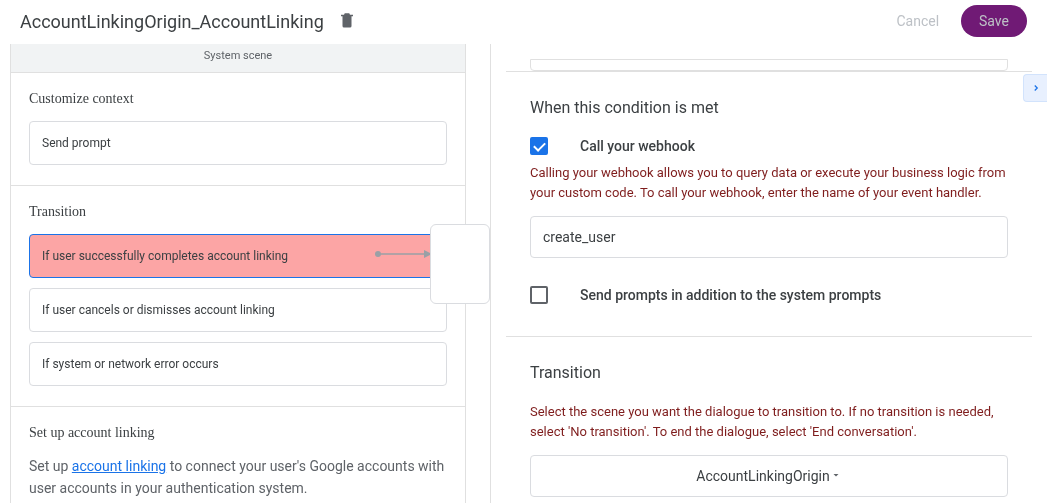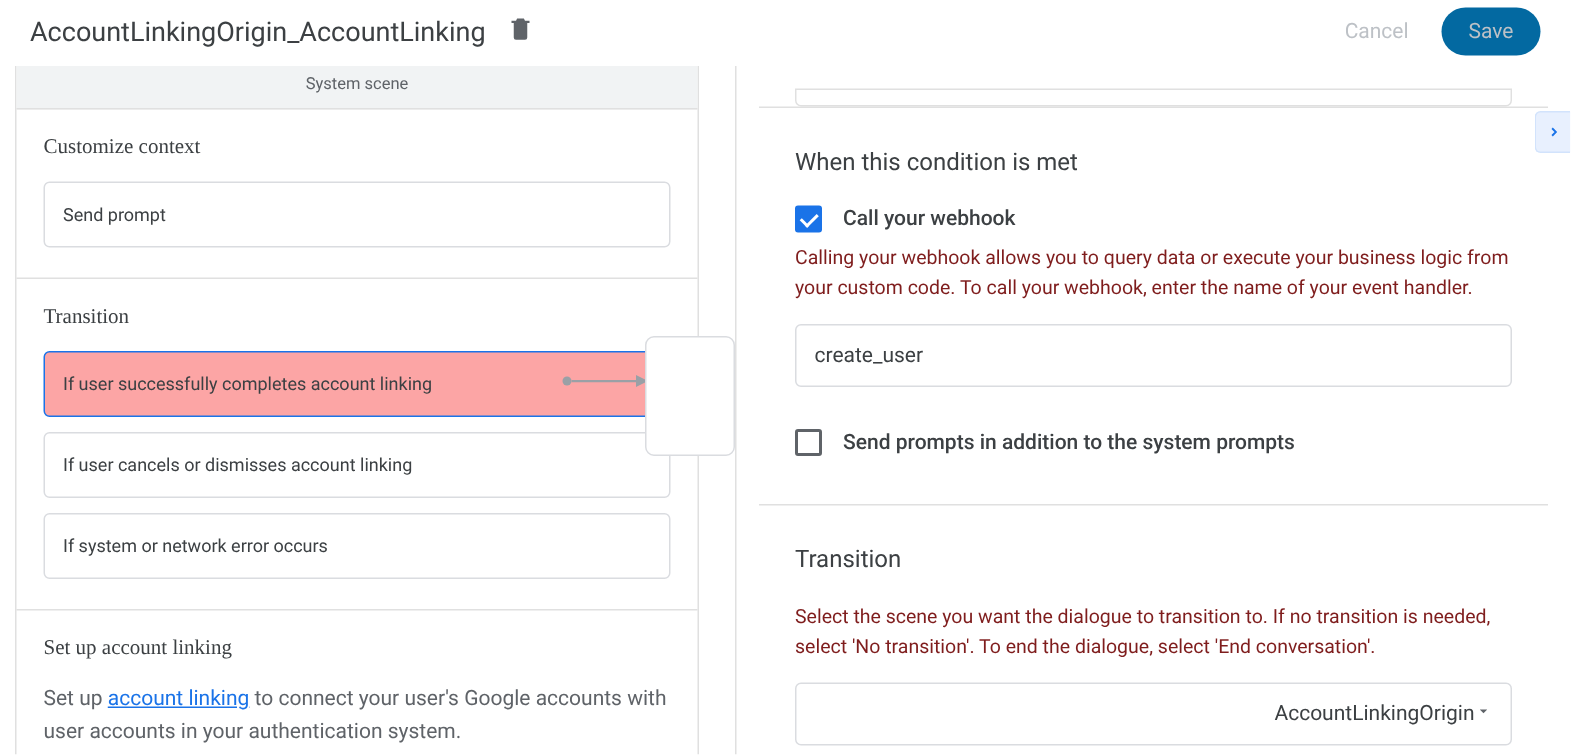--- a/index.html
+++ b/index.html
@@ -30,21 +30,21 @@
   .btn-flat {
     background: none;
     border: none;
     font-size: 14px;
     color: #bdc1c6;
     padding: 8px 18px;
     cursor: default;
     font-family: inherit;
   }
   .btn-save {
-    background: #0369a1;
+    background: #701a75;
     color: #bdc1c6;
     border-radius: 16px;
     margin-left: 4px;
   }
   .main { display: flex; height: calc(100% - 44px); position: relative; }
   .left-col {
     width: 456px;
     border-left: 1px solid #e0e0e0;
     border-right: 1px solid #e0e0e0;
     margin-left: 10px;
@@ -143,20 +143,21 @@
   .right-title {
     font-size: 16px;
     color: #3c4043;
     margin-bottom: 20px;
     font-weight: 400;
   }
   .check-row {
     display: flex;
     align-items: center;
     margin-bottom: 8px;
+    gap: 18px;
   }
   .checkbox {
     width: 18px;
     height: 18px;
     border: 2px solid #5f6368;
     border-radius: 2px;
     margin-right: 14px;
     cursor: pointer;
     flex-shrink: 0;
     display: flex;
@@ -200,21 +201,21 @@
   }
   .select-box {
     width: 100%;
     border: 1px solid #dadce0;
     border-radius: 4px;
     padding: 12px 12px;
     font-size: 14px;
     color: #3c4043;
     display: flex;
     align-items: center;
-    justify-content: flex-end;
+    justify-content: center;
     cursor: pointer;
   }
   .chevron { color: #5f6368; }
   .expand-tab {
     position: absolute;
     right: 0;
     top: 30px;
     width: 24px;
     height: 28px;
     background: #e8f0fe;

